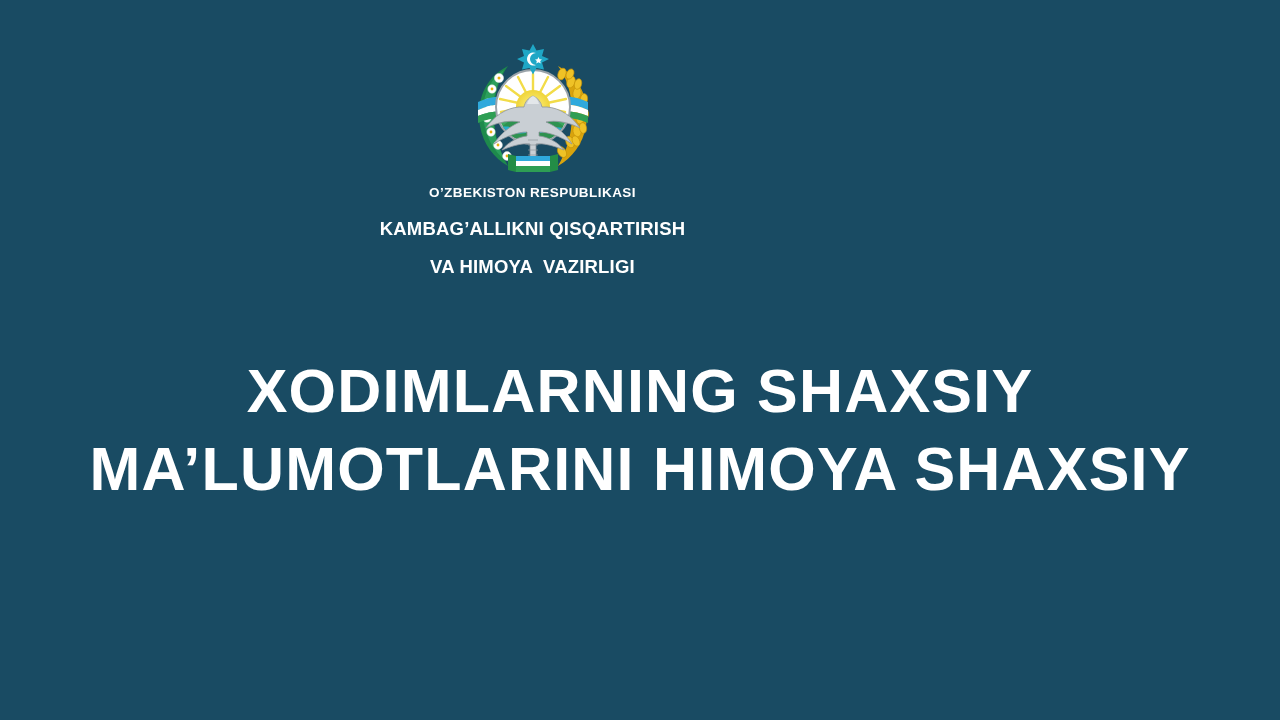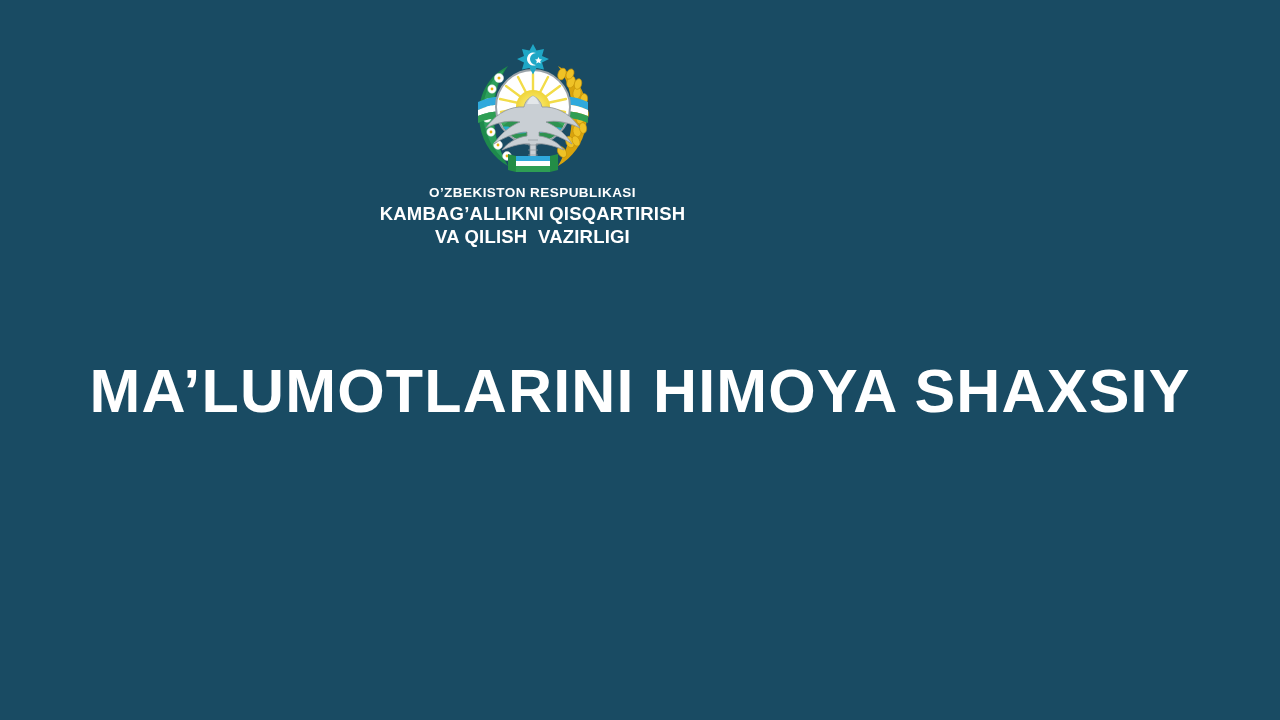--- a/index.html
+++ b/index.html
@@ -51,21 +51,21 @@
     font-weight: bold;
     letter-spacing: 0.45px;
     display: block;
   }
   .org-line-2,
   .org-line-3 {
     font-size: 18.5px;
     font-weight: bold;
     letter-spacing: 0.2px;
     display: block;
-    margin-top: 3px;
+    margin-top: 18px;
     white-space: pre;
   }
 
   
   .title-block {
     position: absolute;
     top: 352px;
     left: 0;
     width: 1280px;
     text-align: center;
@@ -202,21 +202,22 @@
       <g>
         <path d="M75 0 L78.5 6.5 L86 5 L84 12 L91 15 L84 18.5 L86 25.5 L78.5 24 L75 30.5 L71.5 24 L64 25.5 L66 18.5 L59 15 L66 12 L64 5 L71.5 6.5 Z" fill="#1FA7C6"></path>
         <path d="M78 9 A6.5 6.5 0 1 0 78 21 A5.2 5.2 0 1 1 78 9 Z" fill="#FFFFFF"></path>
         <path d="M80.5 13 L81.6 15.2 L84 15.5 L82.2 17.1 L82.7 19.4 L80.5 18.2 L78.3 19.4 L78.8 17.1 L77 15.5 L79.4 15.2 Z" fill="#FFFFFF"></path>
       </g>
     </svg>
 
     <div class="org-lines">
       <span class="org-line-1">O’ZBEKISTON RESPUBLIKASI</span>
       <span class="org-line-2">KAMBAG’ALLIKNI QISQARTIRISH</span>
-      <span class="org-line-3">VA QILISH  VAZIRLIGI</span>
+      <span class="org-line-3">VA HIMOYA  VAZIRLIGI</span>
     </div>
   </div>
 
   <div class="title-block">
+    <span class="title-line">XODIMLARNING SHAXSIY</span>
     <span class="title-line">MA’LUMOTLARINI HIMOYA SHAXSIY</span>
   </div>
 
 </div>
 
 </body></html>

